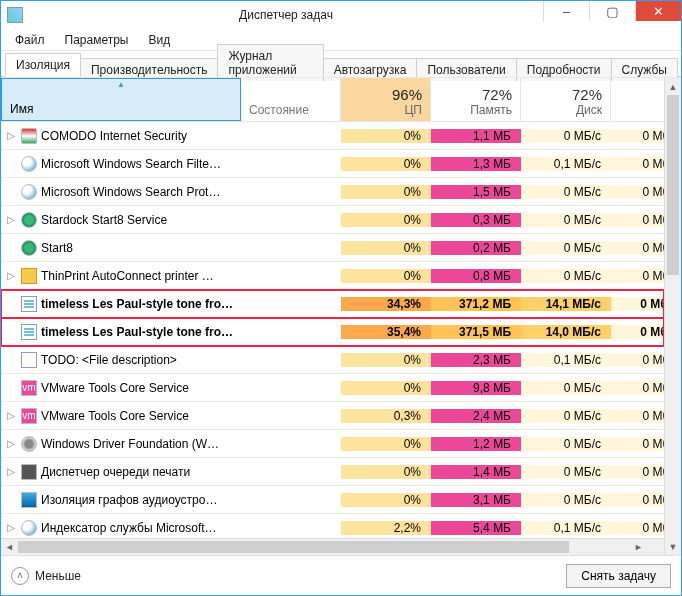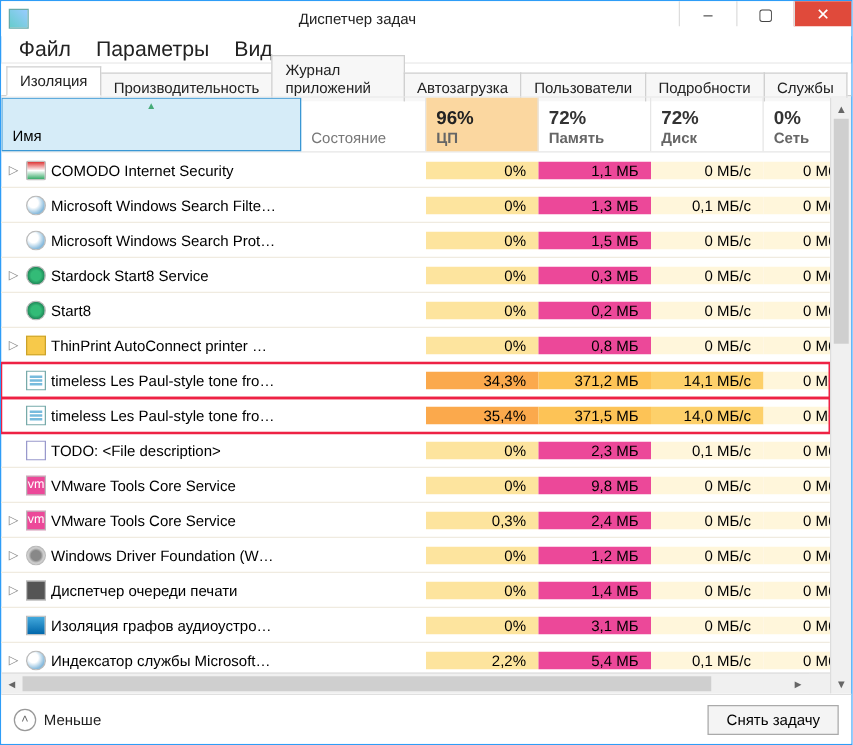--- a/index.html
+++ b/index.html
@@ -29,21 +29,21 @@
     display: flex; align-items: center; justify-content: center;
     font-family: Arial; font-size: 13px; color: #444;
     border-left: 1px solid #ddd;
   }
   .winbtn.close { background: #e04a3b; color: #fff; width:46px; height:20px; }
   .menubar {
     height: 22px; display: flex; align-items: center;
     padding: 0 6px; gap: 4px;
     border-bottom: 1px solid #e6e6e6;
   }
-  .menuitem { padding: 2px 8px; font-size: 17px; color: #222; }
+  .menuitem { padding: 2px 8px; font-size: 12px; color: #222; }
   .tabs {
     display: flex; align-items: flex-end; height: 26px;
     padding: 2px 4px 0 4px;
     border-bottom: 1px solid #d0d0d0;
     background: #fff;
     gap: 0;
   }
   .tab {
     padding: 4px 10px 4px 10px; font-size: 12px;
     border: 1px solid #d0d0d0; border-bottom: none;
@@ -82,21 +82,21 @@
     background: #d6ecf8; border: 1px solid #3a97d4;
     display: flex; flex-direction: column; justify-content: flex-end;
     position: relative;
     padding-bottom:4px;
   }
   .colheads .namecol .sortarrow {
     position: absolute; top: 1px; left: 50%; transform: translateX(-50%);
     font-size: 8px; color: #4a7;
   }
   .colheads .statuscol { color: #777; }
-  .numhead { text-align: left; color: #666; font-weight: bold; }
+  .numhead { text-align: right; color: #666; }
   .numhead .pct { color: #333; font-size: 15px; }
   .numhead.hot { background: #fbd7a0; }
   .numhead.hot .pct { color: #222; }
 
   .rows { flex:1; overflow-y: hidden; position:relative;}
   .row {
     display: grid;
     grid-template-columns: 240px 100px 90px 90px 90px 90px;
     height: 28px; align-items: center;
     font-size: 12px;
@@ -117,21 +117,21 @@
   .procicon.doc::after{content:"";position:absolute;left:2px;right:2px;top:3px;height:2px;background:#7bd;box-shadow:0 3px 0 #7bd,0 6px 0 #7bd;}
   .procicon.vm    { background:#ec4899; color:#fff; font-size:10px; display:flex;align-items:center;justify-content:center;}
   .procicon.exe   { background:#fff; border:1px solid #99c;}
   .procicon.prspool{ background:#555;}
   .procicon.audio { background: linear-gradient(#4ad,#06a);}
   .numcell { text-align: right; padding-right: 10px; background:#fff6db;}
   .numcell.cpu { background:#fde49e; }
   .numcell.mem { background:#ec4899; }
   .numcell.disk{ background:#fff6db;padding-left:20px; }
   .numcell.net { background:#fff6db; }
-  .row.highlight { outline: 2px solid #e24; outline-offset:-1px; position:relative; z-index:3;}
+  .row.highlight { outline: 2px solid #e24; outline-offset:-1px; position:relative; z-index:3;font-weight:bold;}
   .row.highlight .numcell.cpu { background:#fba94c; }
   .row.highlight .numcell.mem { background:#fdc356; }
   .row.highlight .numcell.disk{ background:#fdd06a; }
 
   .scrollbar {
     width: 17px; background:#f0f0f0; border-left:1px solid #ddd;
     display:flex; flex-direction:column;
   }
   .scrollbar .sbbtn{height:17px; display:flex;align-items:center;justify-content:center;color:#666;font-size:9px;}
   .scrollbar .track{flex:1; position:relative;}

